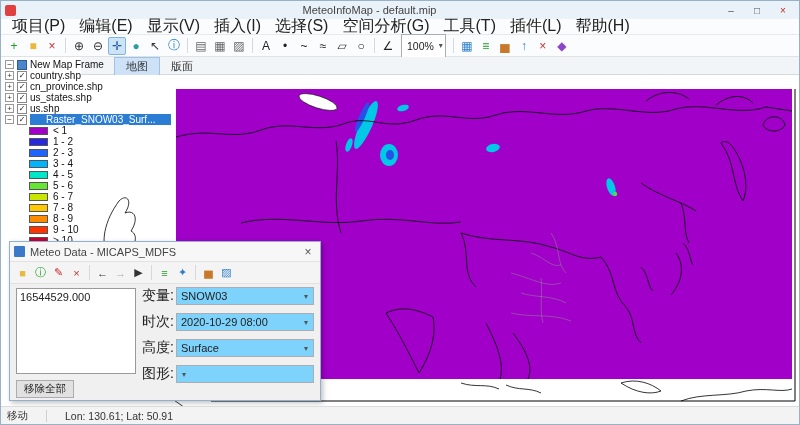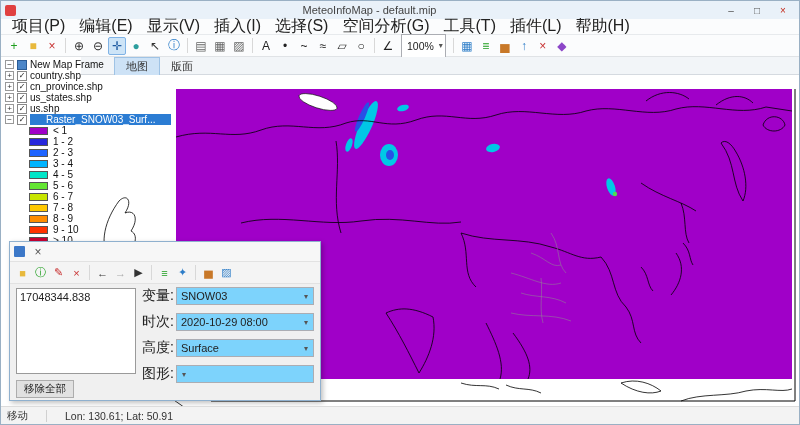--- a/index.html
+++ b/index.html
@@ -289,41 +289,42 @@
           <div class="legend-row">
             <span class="swatch" style="background: rgb(200, 0, 50);"></span>
             <span class="legend-label">&gt; 10</span>
           </div>
         </div>
     </div>
 
     <div class="dialog">
       <div class="dlg-titlebar">
         <span class="dlg-icon"></span>
+        <span class="dlg-title">Meteo Data - MICAPS_MDFS</span>
         <span class="dlg-close">×</span>
       </div>
       <div class="dlg-toolbar">
           <span class="tb-icon" style="color: rgb(232, 185, 60);">■</span>
           <span class="tb-icon" style="color: rgb(30, 158, 30);">ⓘ</span>
           <span class="tb-icon" style="color: rgb(200, 50, 50);">✎</span>
           <span class="tb-icon" style="color: rgb(200, 50, 50);">×</span>
           <span class="tb-sep"></span>
           <span class="tb-icon" style="color: rgb(51, 51, 51);">←</span>
           <span class="tb-icon" style="color: rgb(170, 170, 170);">→</span>
           <span class="tb-icon" style="color: rgb(51, 51, 51);">▶</span>
           <span class="tb-sep"></span>
           <span class="tb-icon" style="color: rgb(30, 158, 30);">≡</span>
           <span class="tb-icon" style="color: rgb(45, 125, 200);">✦</span>
           <span class="tb-sep"></span>
           <span class="tb-icon" style="color: rgb(200, 120, 40);">▅</span>
           <span class="tb-icon" style="color: rgb(45, 125, 200);">▨</span>
         </div>
       <div class="dlg-body">
         <div class="file-list">
-            <div class="list-item">17048344.838</div>
+            <div class="list-item">16544529.000</div>
           </div>
         <div class="fields">
             <div class="field-row">
               <span class="field-label">变量:</span>
               <span class="select-box">
                 <span class="select-value">SNOW03</span>
                 <span class="combo-arrow">▾</span>
               </span>
             </div>
             <div class="field-row">

